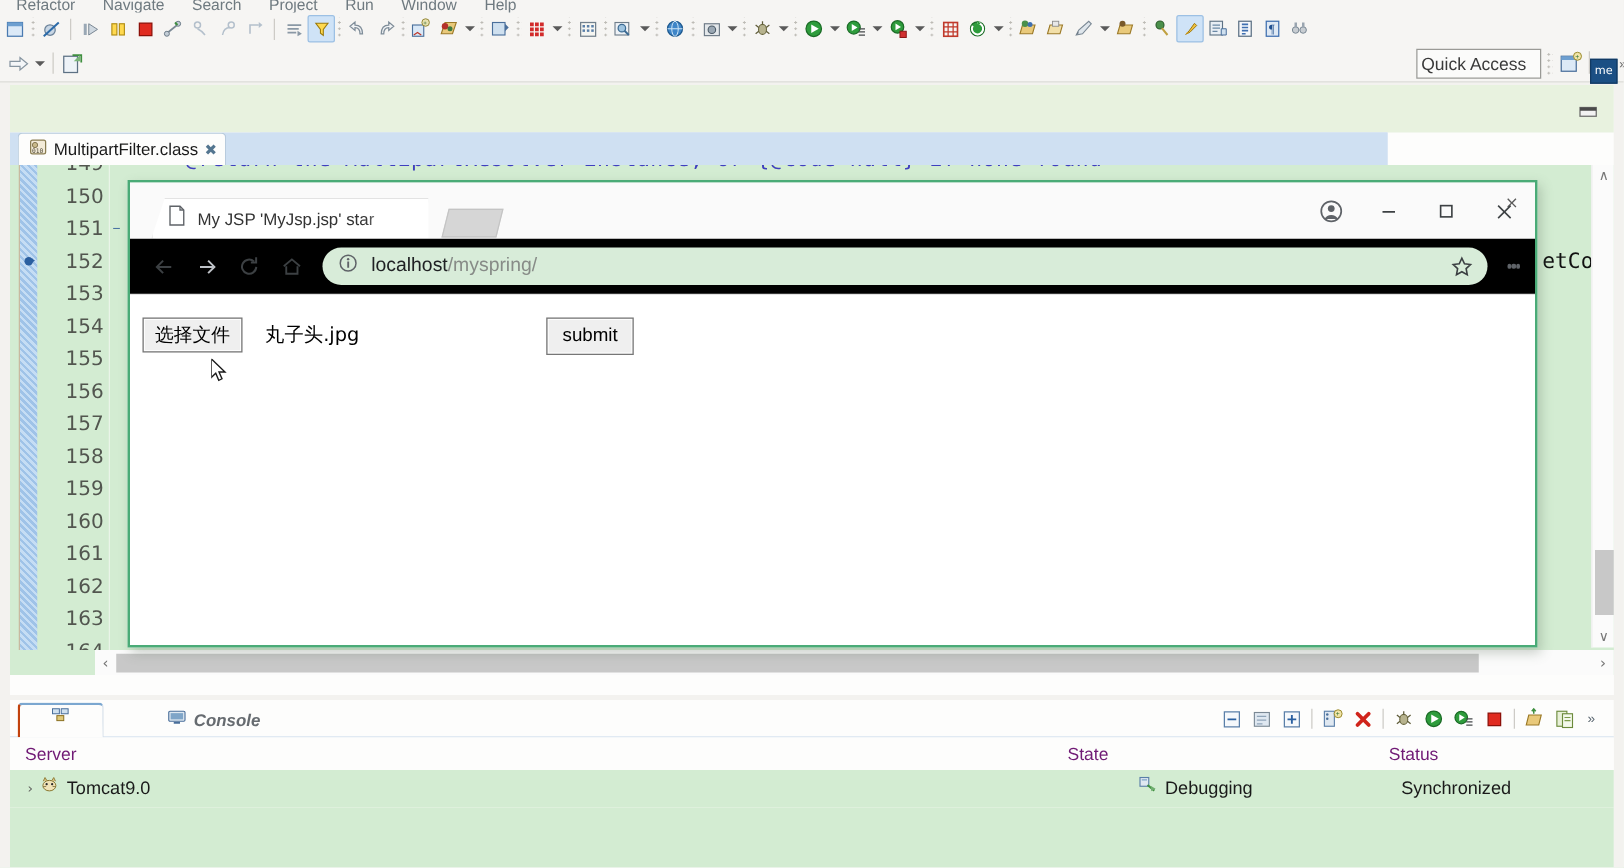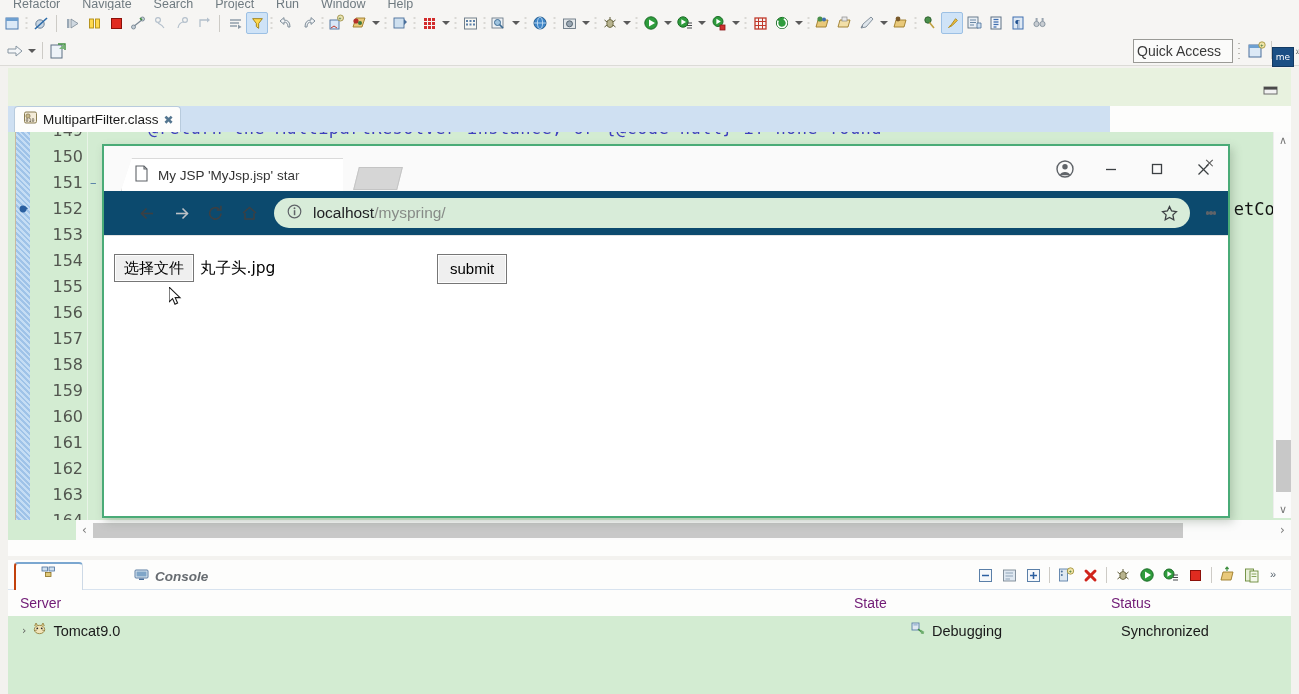--- a/index.html
+++ b/index.html
@@ -312,23 +312,23 @@
     position: absolute; right: 2px; top: 5px;
     display: flex; align-items: center;
   }
   .wctl {
     width: 46px; height: 36px;
     display: flex; align-items: center; justify-content: center;
   }
   #b-toolbar {
     position: absolute; top: 45px; left: 0;
     width: 1124px; height: 45px;
-    background: #0c4a6e;
+    background: #000000;
     display: flex; align-items: center;
-    padding-left: 26px;
+    padding-left: 10px;
     border-bottom: 1px solid #e3e3e3;
   }
   .navbtn {
     width: 34px; height: 34px;
     display: flex; align-items: center; justify-content: center;
     flex: 0 0 auto;
   }
   #omnibox {
     flex: 1 1 auto;
     height: 30px;
@@ -369,21 +369,21 @@
     width: 1124px; height: 280px;
     background: #ffffff;
     padding: 18px 0 0 10px;
   }
   #upload-form {
     display: flex; align-items: center;
     position: relative;
   }
   #file-control {
     display: flex; align-items: center;
-    gap: 6px;
+    gap: 18px;
   }
   #choose-file-btn {
     border: 1px solid #767676;
     background: #efefef;
     font-size: 15px;
     color: #000;
     padding: 3px 9px;
     line-height: 20px;
     font-family: "DejaVu Sans", sans-serif;
     box-shadow: inset 0 0 0 1px #fdfdfd;

